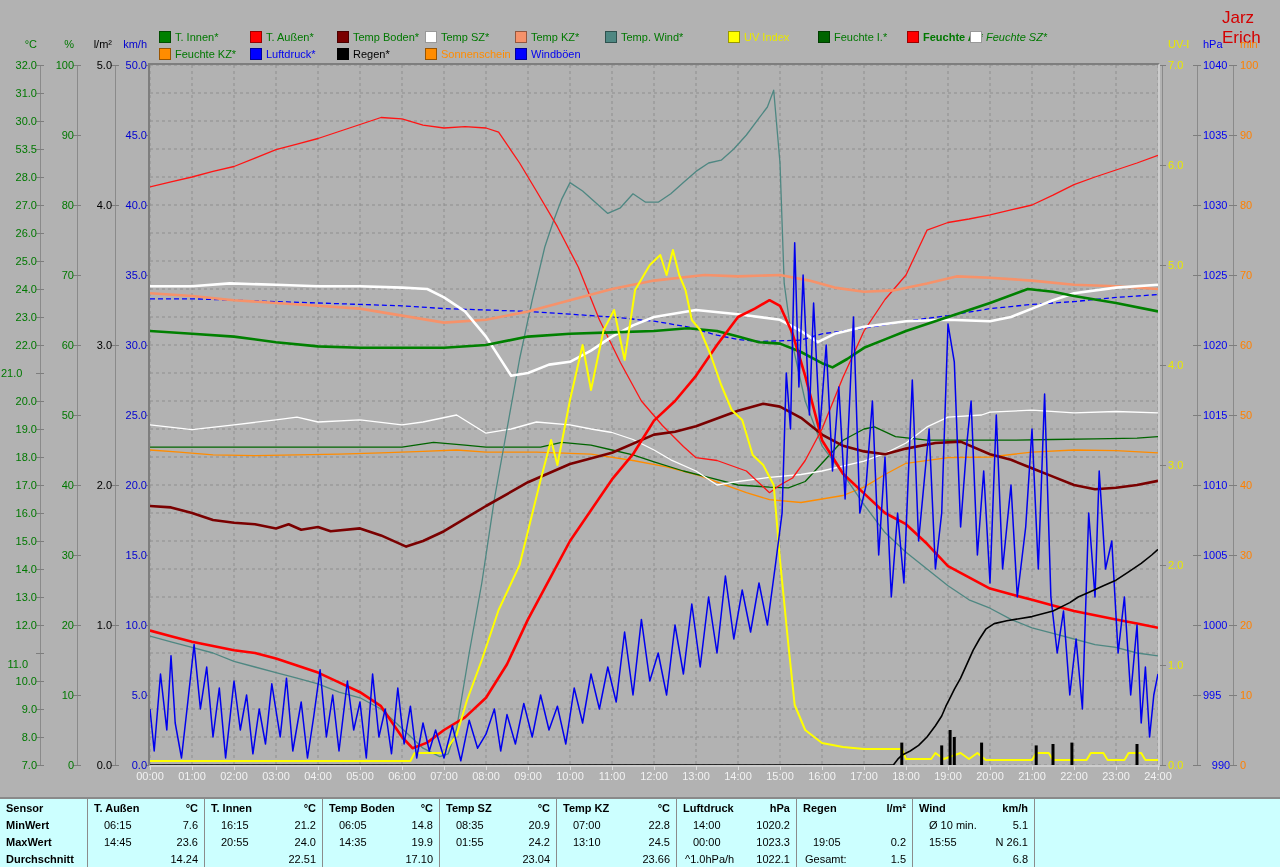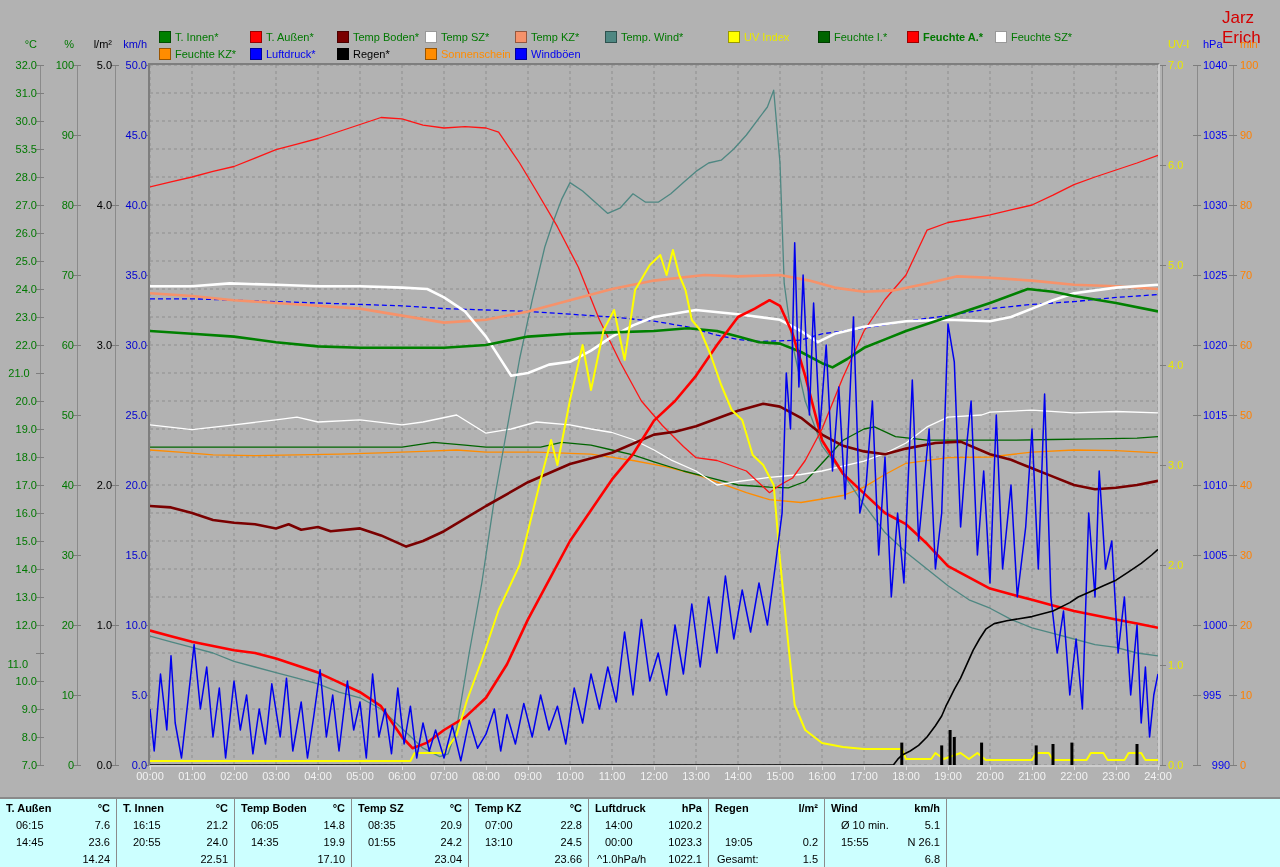--- a/index.html
+++ b/index.html
@@ -67,21 +67,21 @@
         <div style="color: rgb(232, 232, 0);">UV Index</div>
       </div>
       <div class="legend-item" style="left: 818px; top: 30px;">
         <div class="legend-box" style="background: rgb(0, 100, 0);"></div>
         <div style="color: rgb(0, 120, 0);">Feuchte I.*</div>
       </div>
       <div class="legend-item" style="left: 907px; top: 30px;">
         <div class="legend-box" style="background: rgb(255, 0, 0);"></div>
         <div style="color: rgb(0, 120, 0); font-weight: bold;">Feuchte A.*</div>
       </div>
-      <div class="legend-item" style="left: 995px; top: 30px;">
+      <div class="legend-item" style="left: 970px; top: 30px; font-style: italic;">
         <div class="legend-box" style="background: rgb(255, 255, 255);"></div>
         <div style="color: rgb(0, 120, 0);">Feuchte SZ*</div>
       </div>
       <div class="legend-item" style="left: 159px; top: 47px;">
         <div class="legend-box" style="background: rgb(255, 140, 0);"></div>
         <div style="color: rgb(0, 120, 0);">Feuchte KZ*</div>
       </div>
       <div class="legend-item" style="left: 250px; top: 47px;">
         <div class="legend-box" style="background: rgb(0, 0, 255);"></div>
         <div style="color: rgb(0, 0, 240);">Luftdruck*</div>
@@ -118,21 +118,21 @@
       <div class="axlabel" style="left: 1px; width: 36px; top: 227px; color: rgb(0, 120, 0); text-align: right;">26.0</div>
       <div class="tick" style="left: 36px; top: 261px;"></div>
       <div class="axlabel" style="left: 1px; width: 36px; top: 255px; color: rgb(0, 120, 0); text-align: right;">25.0</div>
       <div class="tick" style="left: 36px; top: 289px;"></div>
       <div class="axlabel" style="left: 1px; width: 36px; top: 283px; color: rgb(0, 120, 0); text-align: right;">24.0</div>
       <div class="tick" style="left: 36px; top: 317px;"></div>
       <div class="axlabel" style="left: 1px; width: 36px; top: 311px; color: rgb(0, 120, 0); text-align: right;">23.0</div>
       <div class="tick" style="left: 36px; top: 345px;"></div>
       <div class="axlabel" style="left: 1px; width: 36px; top: 339px; color: rgb(0, 120, 0); text-align: right;">22.0</div>
       <div class="tick" style="left: 36px; top: 373px;"></div>
-      <div class="axlabel" style="left: 1px; width: 36px; top: 367px; color: rgb(0, 120, 0); text-align: center;">21.0</div>
+      <div class="axlabel" style="left: 1px; width: 36px; top: 367px; color: rgb(0, 120, 0); text-align: left;">21.0</div>
       <div class="tick" style="left: 36px; top: 401px;"></div>
       <div class="axlabel" style="left: 1px; width: 36px; top: 395px; color: rgb(0, 120, 0); text-align: right;">20.0</div>
       <div class="tick" style="left: 36px; top: 429px;"></div>
       <div class="axlabel" style="left: 1px; width: 36px; top: 423px; color: rgb(0, 120, 0); text-align: right;">19.0</div>
       <div class="tick" style="left: 36px; top: 457px;"></div>
       <div class="axlabel" style="left: 1px; width: 36px; top: 451px; color: rgb(0, 120, 0); text-align: right;">18.0</div>
       <div class="tick" style="left: 36px; top: 485px;"></div>
       <div class="axlabel" style="left: 1px; width: 36px; top: 479px; color: rgb(0, 120, 0); text-align: right;">17.0</div>
       <div class="tick" style="left: 36px; top: 513px;"></div>
       <div class="axlabel" style="left: 1px; width: 36px; top: 507px; color: rgb(0, 120, 0); text-align: right;">16.0</div>
@@ -404,20 +404,26 @@
       <div class="xtick" style="left: 1032px;"></div>
       <div class="xlabel" style="left: 1010px;">21:00</div>
       <div class="xtick" style="left: 1074px;"></div>
       <div class="xlabel" style="left: 1052px;">22:00</div>
       <div class="xtick" style="left: 1116px;"></div>
       <div class="xlabel" style="left: 1094px;">23:00</div>
       <div class="xtick" style="left: 1158px;"></div>
       <div class="xlabel" style="left: 1136px;">24:00</div>
     </div>
   <div id="summary-table">
+      <div class="tcol" style="width: 88px;">
+        <div class="rowlab">Sensor</div>
+        <div class="rowlab">MinWert</div>
+        <div class="rowlab">MaxWert</div>
+        <div class="rowlab">Durchschnitt</div>
+      </div>
       <div class="tcol" style="width: 117px;">
         <div class="trow thead">
           <div class="lt">T. Außen</div>
           <div class="rt">°C</div>
         </div>
         <div class="trow ">
           <div class="lt">06:15</div>
           <div class="rt">7.6</div>
         </div>
         <div class="trow ">

